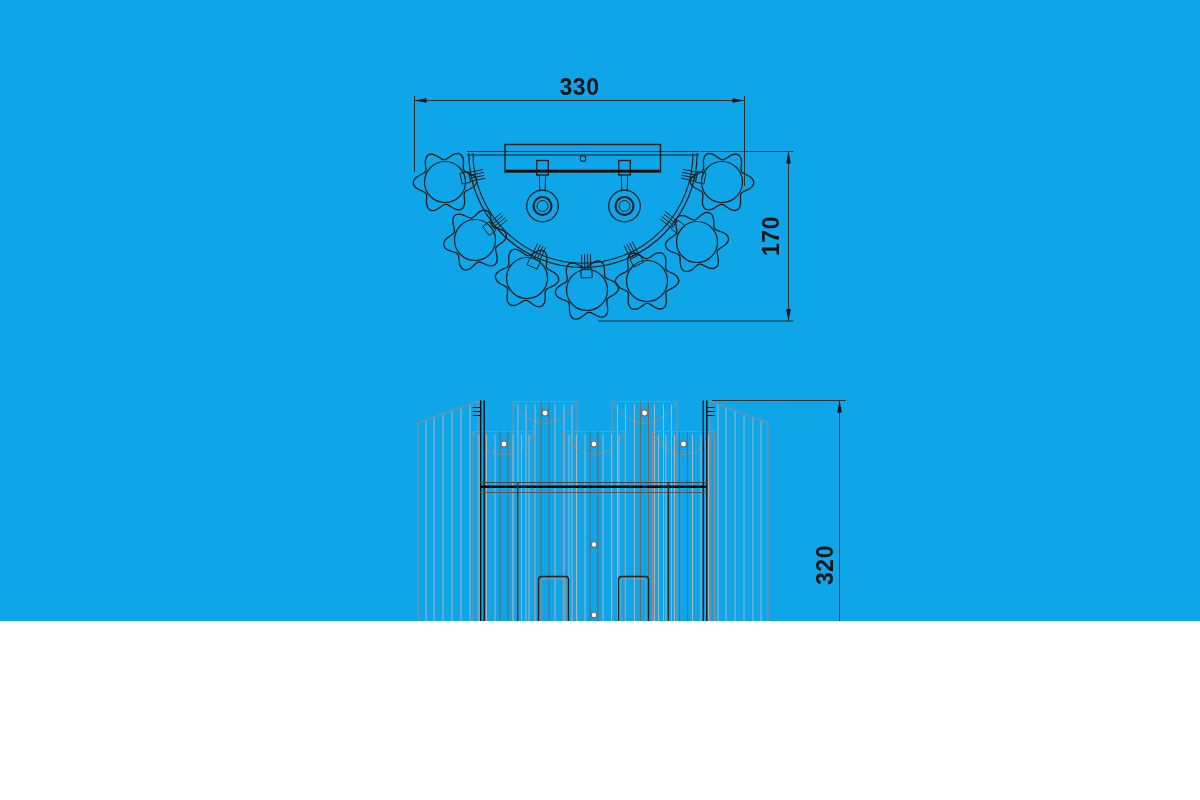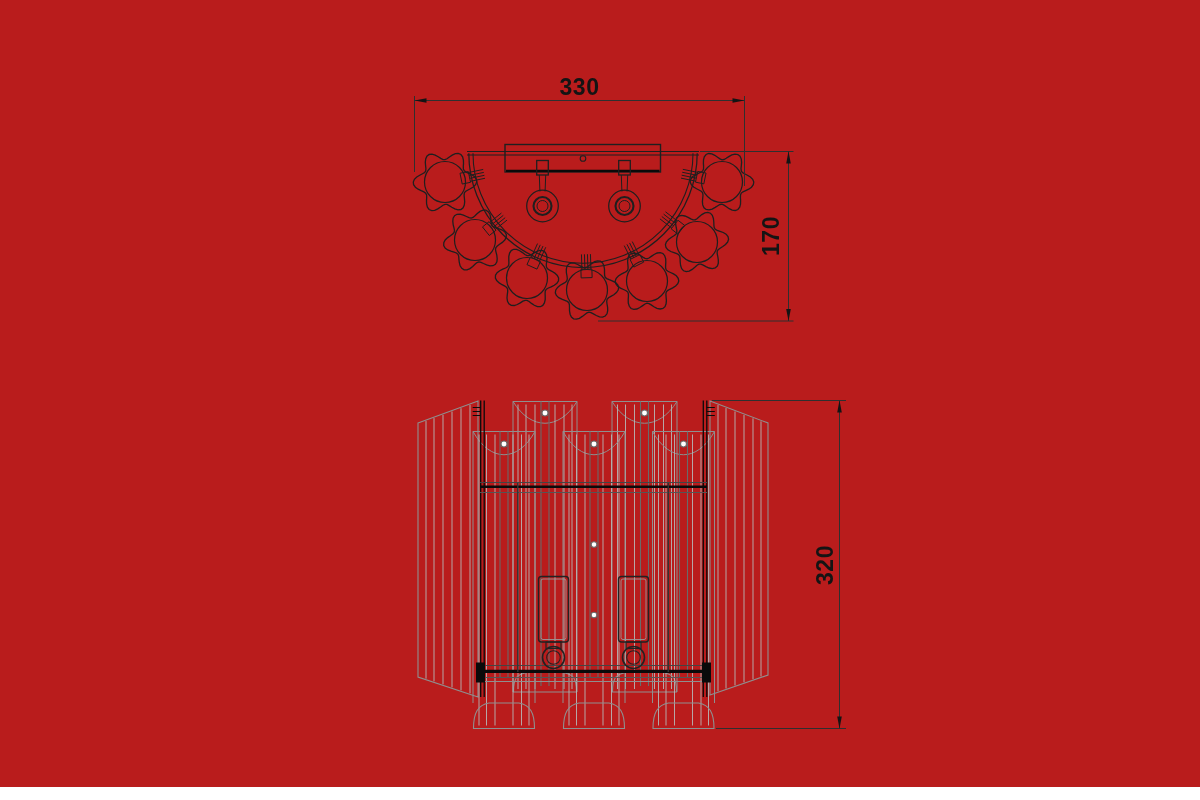--- a/index.html
+++ b/index.html
@@ -1,16 +1,16 @@
 <!DOCTYPE html>
 <html><head>
 <meta charset="utf-8">
 <style>
   html,body{margin:0;padding:0;background:#fff;}
-  .canvas{position:relative;width:1200px;height:787px;background:#b91c1c;overflow:hidden;
+  .canvas{position:relative;width:1200px;height:621px;background:#0ea5e9;overflow:hidden;
           font-family:"Liberation Sans", sans-serif;}
   svg{display:block;}
   .dim-text{font-family:"Liberation Sans", sans-serif;font-weight:700;font-size:23px;
             fill:#141414;letter-spacing:0.5px;}
 </style>
 </head>
 <body>
 
 <div class="canvas">
   <svg id="drawing" width="1200" height="800" viewBox="0 0 1200 800">

